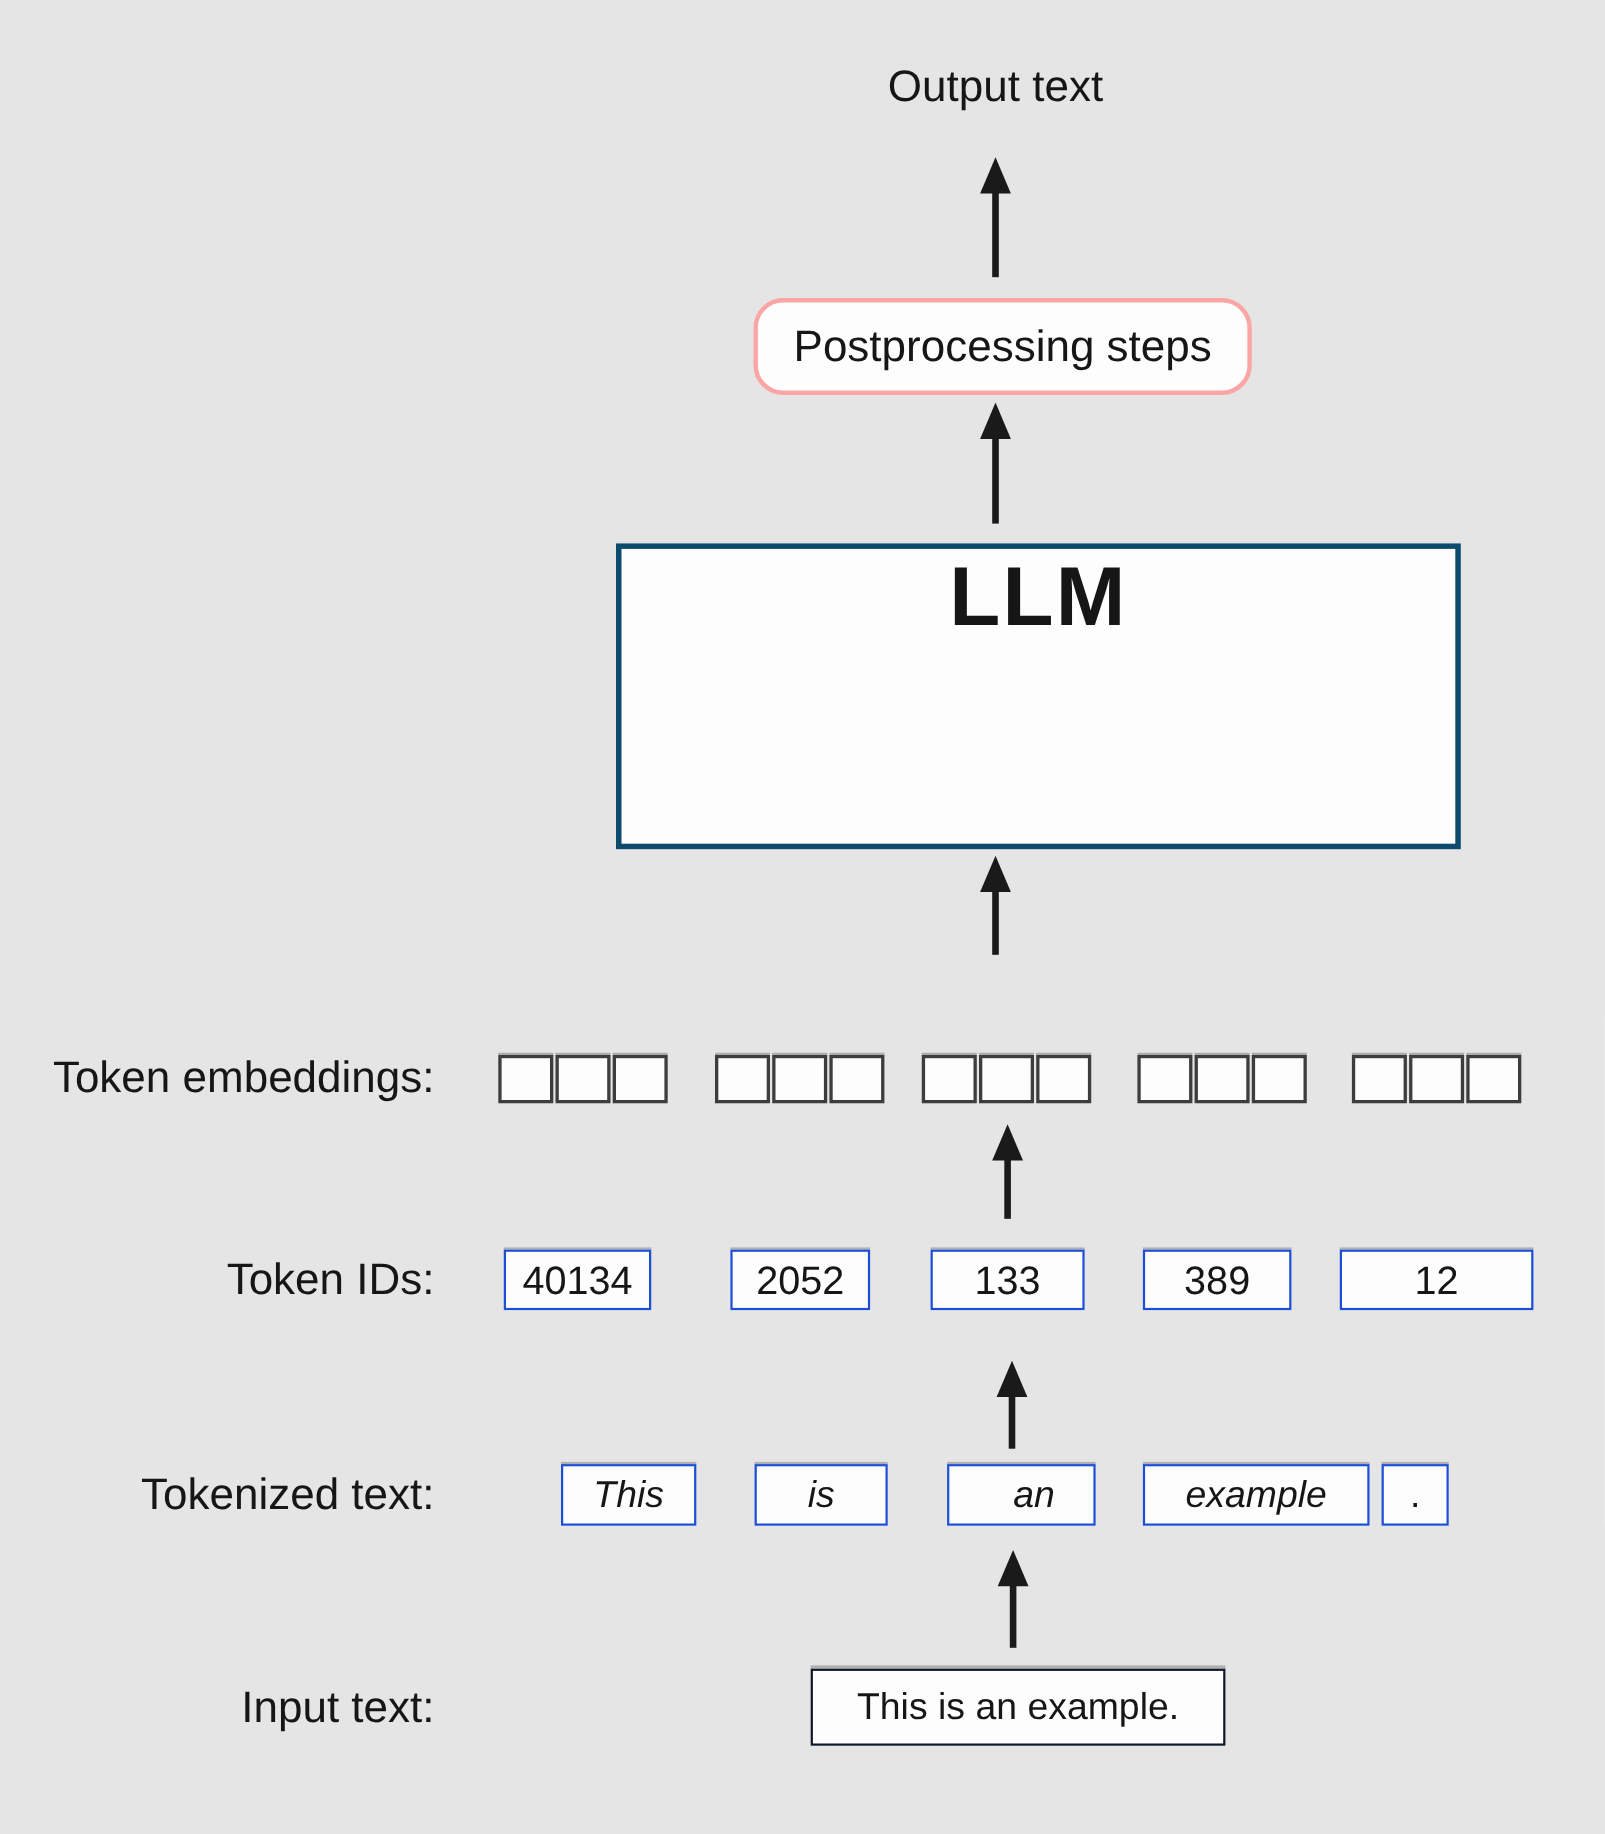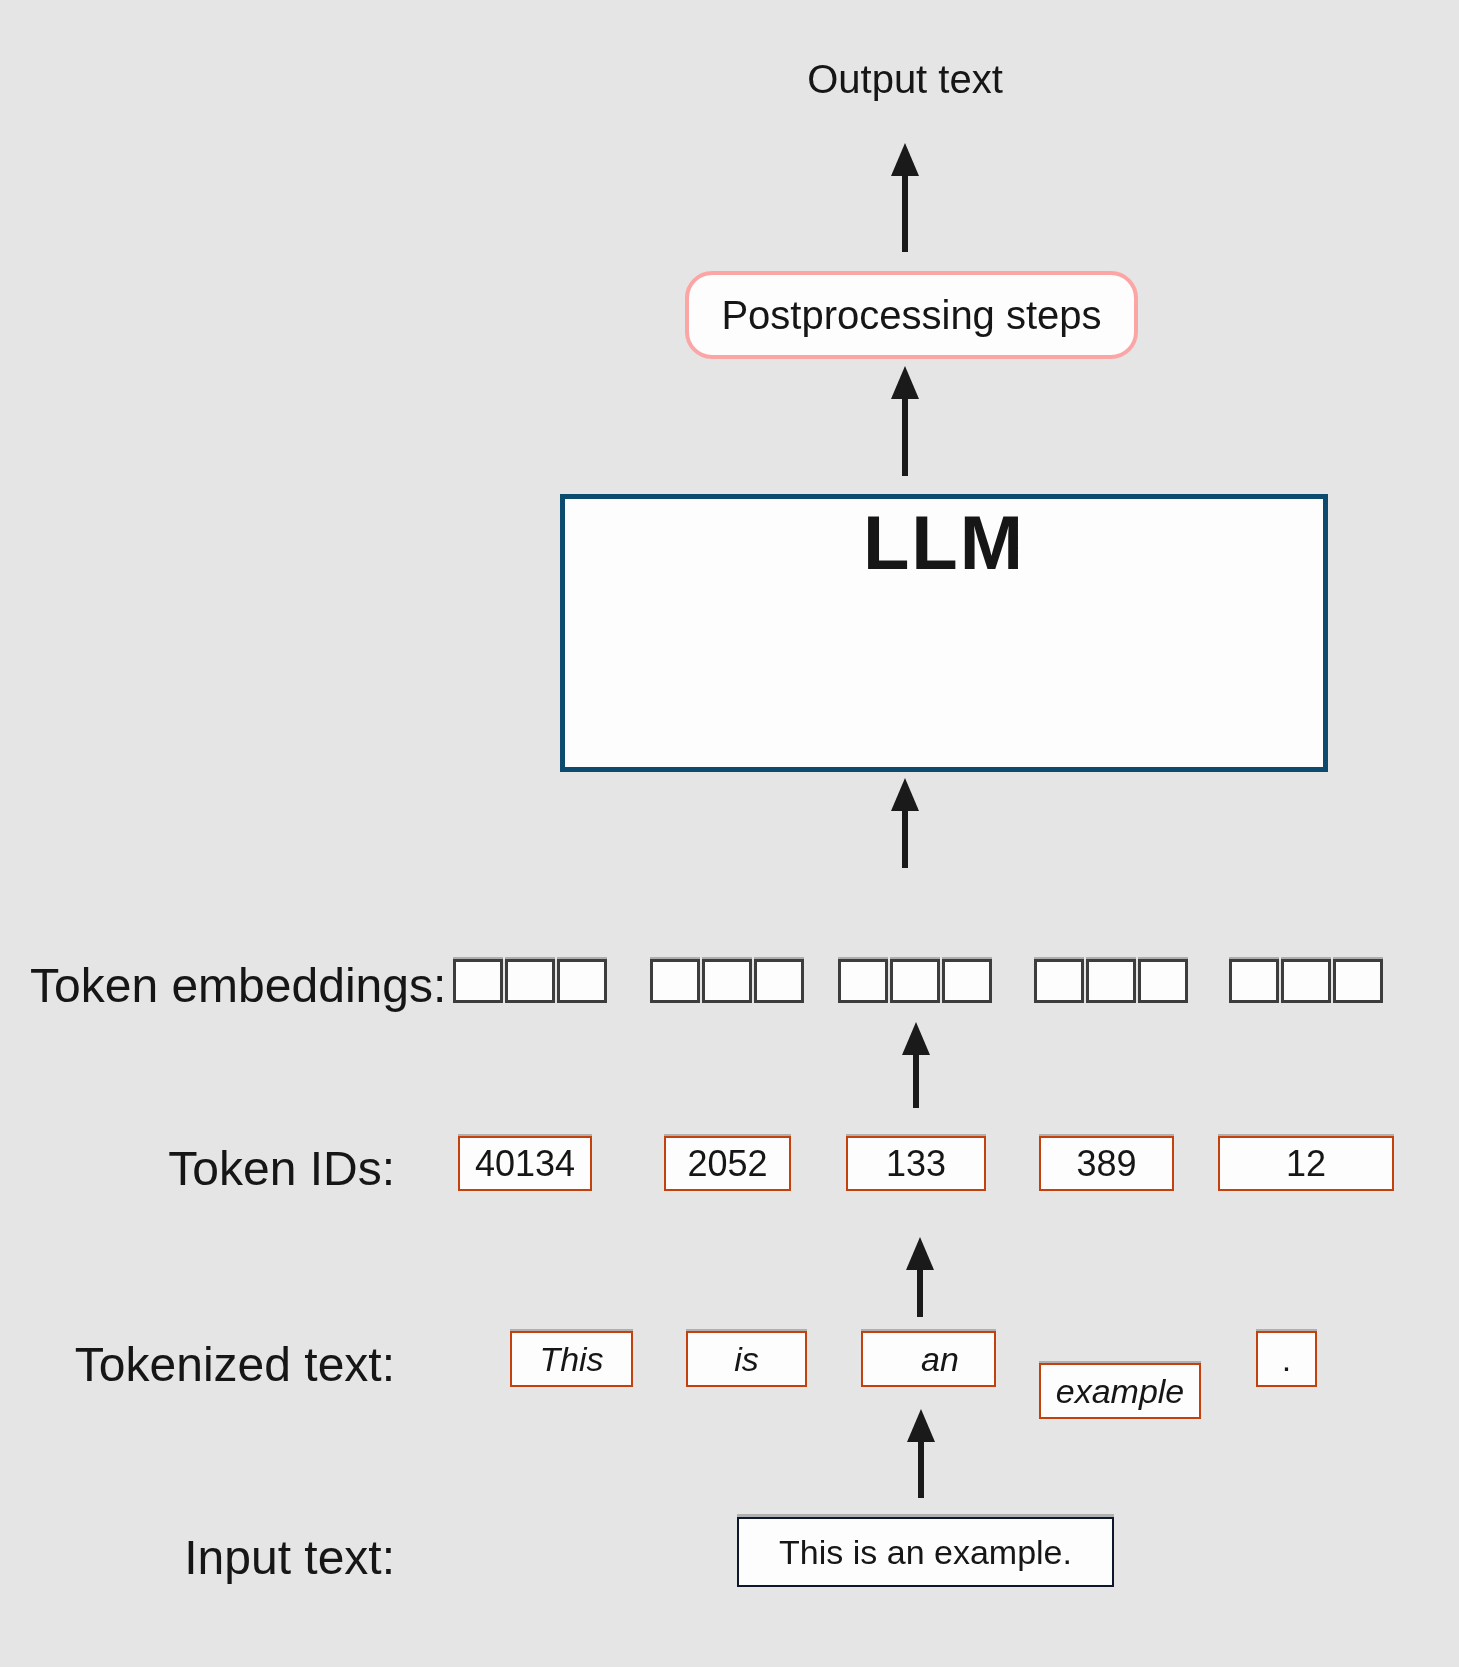--- a/index.html
+++ b/index.html
@@ -18,21 +18,21 @@
   }
   .abs { position: absolute; box-sizing: border-box; }
 
   
   .title-label {
     font-size: 40px;
     text-align: center;
     white-space: nowrap;
   }
   .row-label {
-    font-size: 48px;
+    font-size: 40px;
     text-align: right;
     white-space: nowrap;
     width: 365px;
     left: 30px;
   }
 
   
   .post-box {
     left: 685px; top: 271px; width: 453px; height: 88px;
     border: 4px solid #fca5a5;
@@ -44,21 +44,21 @@
   .llm-box {
     left: 560px; top: 494px; width: 768px; height: 278px;
     border: 5px solid #0c4a6e;
     background: #fdfdfd;
     display: flex; align-items: flex-start; justify-content: center;
     font-size: 76px;
     font-weight: bold;
     letter-spacing: 2px;
   }
   .token-box {
-    border: 2px solid #c2410c;
+    border: 2px solid #1d4ed8;
     background: #fdfdfd;
     box-shadow: 0 -2px 0 rgba(110,110,110,.45);
     display: flex; align-items: center; justify-content: center;
     font-size: 36px;
   }
   .id-box { top: 1136px; height: 55px; }
   .tok-box { top: 1331px; height: 56px; font-size: 34px; font-style: italic; }
   .tok-box.punct { font-style: normal; }
   .input-box {
     left: 737px; top: 1517px; width: 377px; height: 70px;
@@ -176,21 +176,21 @@
   <div class="abs arrow" style="left:906px; top:1237px; height:80px;">
     <div class="head"></div>
     <div class="shaft"></div>
   </div>
 
   <div class="abs row-label" style="top:1337px;">Tokenized text:</div>
 
   <div class="abs token-box tok-box" style="left:510px; width:123px;">This</div>
   <div class="abs token-box tok-box" style="left:686px; width:121px;">is</div>
   <div class="abs token-box tok-box" style="left:861px; width:135px;padding-left:23px;">an</div>
-  <div class="abs token-box tok-box" style="left:1039px; width:162px;margin-top:32px;">example</div>
+  <div class="abs token-box tok-box" style="left:1039px; width:206px;">example</div>
   <div class="abs token-box tok-box punct" style="left:1256px; width:61px;">.</div>
 
   <div class="abs arrow" style="left:907px; top:1409px; height:89px;">
     <div class="head"></div>
     <div class="shaft"></div>
   </div>
 
   <div class="abs row-label" style="top:1530px;">Input text:</div>
 
   <div class="abs input-box">

